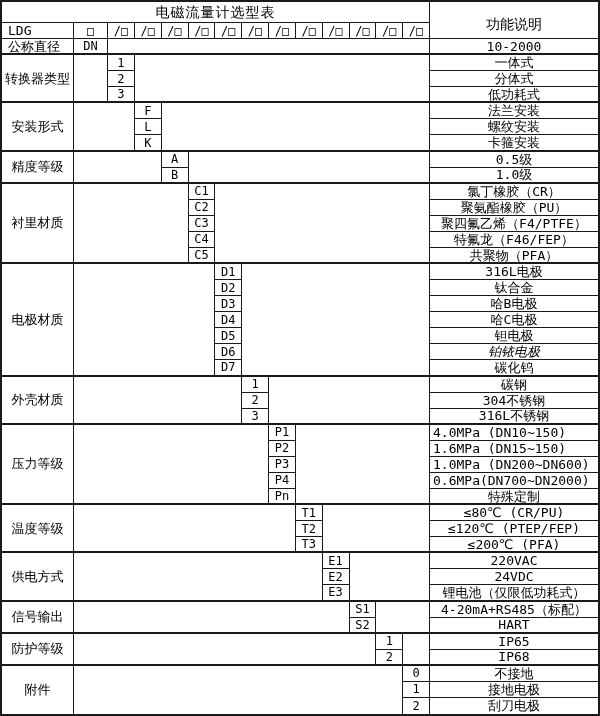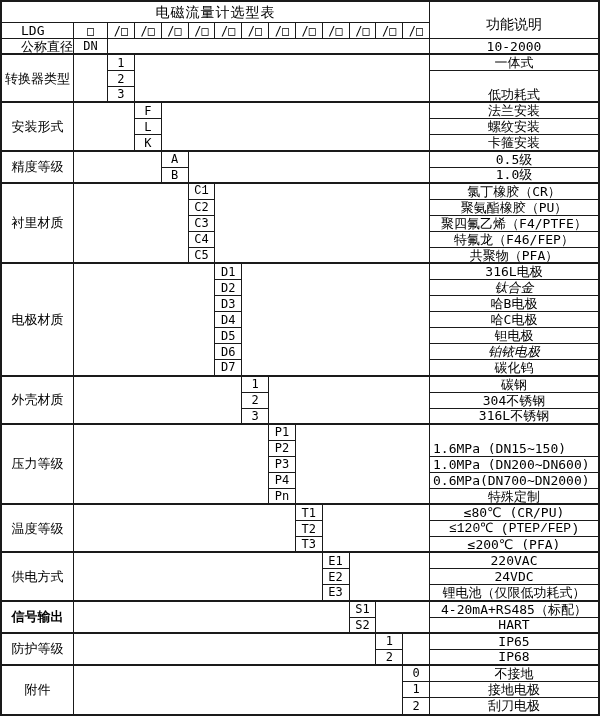--- a/index.html
+++ b/index.html
@@ -23,21 +23,21 @@
     overflow:hidden;white-space:nowrap;
   }
   .thick-b{border-bottom-width:2px;}
   .no-b{border-bottom:none;}
   .no-r{border-right:none;}
   .title{font-size:14px;letter-spacing:1px;}
   .hdr{font-size:14px;}
   .code{font-size:12px;}
   .slot{font-size:12px;}
   .left-al{justify-content:flex-start;padding-left:3px;}
-  .lbl-left{justify-content:flex-start;padding-left:19px;}
+  .lbl-left{justify-content:flex-start;padding-left:6px;}
 </style>
 </head>
 <body>
 
 <div id="app">
     <div class="cell title" style="grid-area: 1 / 1 / 2 / 15;">电磁流量计选型表</div>
     <div class="cell hdr no-r" style="grid-area: 1 / 15 / 3 / 16; margin-top: 8px;">功能说明</div>
     <div class="cell lbl-left" style="grid-area: 2 / 1 / 3 / 2;">LDG</div>
     <div class="cell slot" style="grid-area: 2 / 2 / 3 / 3;">□</div>
     <div class="cell slot" style="grid-area: 2 / 3 / 3 / 4;">/□</div>
@@ -54,20 +54,21 @@
     <div class="cell slot" style="grid-area: 2 / 14 / 3 / 15;">/□</div>
     <div class="cell lbl-left thick-b" style="grid-area: 3 / 1 / 4 / 2;">公称直径</div>
     <div class="cell code thick-b" style="grid-area: 3 / 2 / 4 / 3;">DN</div>
     <div class="cell thick-b" style="grid-area: 3 / 3 / 4 / 15;"></div>
     <div class="cell no-r thick-b" style="grid-area: 3 / 15 / 4 / 16;">10-2000</div>
     <div class="cell thick-b" style="grid-area: 4 / 1 / 7 / 2;">转换器类型</div>
     <div class="cell thick-b" style="grid-area: 4 / 2 / 7 / 3;"></div>
     <div class="cell code " style="grid-area: 4 / 3 / 5 / 4;">1</div>
     <div class="cell no-r " style="grid-area: 4 / 15 / 5 / 16;">一体式</div>
     <div class="cell code " style="grid-area: 5 / 3 / 6 / 4;">2</div>
+    <div class="cell no-r " style="grid-area: 5 / 15 / 6 / 16;">分体式</div>
     <div class="cell code thick-b" style="grid-area: 6 / 3 / 7 / 4;">3</div>
     <div class="cell no-r thick-b" style="grid-area: 6 / 15 / 7 / 16;">低功耗式</div>
     <div class="cell thick-b" style="grid-area: 4 / 4 / 7 / 15;"></div>
     <div class="cell thick-b" style="grid-area: 7 / 1 / 10 / 2;">安装形式</div>
     <div class="cell thick-b" style="grid-area: 7 / 2 / 10 / 4;"></div>
     <div class="cell code " style="grid-area: 7 / 4 / 8 / 5;">F</div>
     <div class="cell no-r " style="grid-area: 7 / 15 / 8 / 16;">法兰安装</div>
     <div class="cell code " style="grid-area: 8 / 4 / 9 / 5;">L</div>
     <div class="cell no-r " style="grid-area: 8 / 15 / 9 / 16;">螺纹安装</div>
     <div class="cell code thick-b" style="grid-area: 9 / 4 / 10 / 5;">K</div>
@@ -75,37 +76,37 @@
     <div class="cell thick-b" style="grid-area: 7 / 5 / 10 / 15;"></div>
     <div class="cell thick-b" style="grid-area: 10 / 1 / 12 / 2;">精度等级</div>
     <div class="cell thick-b" style="grid-area: 10 / 2 / 12 / 5;"></div>
     <div class="cell code " style="grid-area: 10 / 5 / 11 / 6;">A</div>
     <div class="cell no-r " style="grid-area: 10 / 15 / 11 / 16;">0.5级</div>
     <div class="cell code thick-b" style="grid-area: 11 / 5 / 12 / 6;">B</div>
     <div class="cell no-r thick-b" style="grid-area: 11 / 15 / 12 / 16;">1.0级</div>
     <div class="cell thick-b" style="grid-area: 10 / 6 / 12 / 15;"></div>
     <div class="cell thick-b" style="grid-area: 12 / 1 / 17 / 2;">衬里材质</div>
     <div class="cell thick-b" style="grid-area: 12 / 2 / 17 / 6;"></div>
-    <div class="cell code " style="grid-area: 12 / 6 / 13 / 7; font-family: Liberation Mono, monospace;">C1</div>
+    <div class="cell code " style="grid-area: 12 / 6 / 13 / 7;">C1</div>
     <div class="cell no-r " style="grid-area: 12 / 15 / 13 / 16;">氯丁橡胶（CR）</div>
     <div class="cell code " style="grid-area: 13 / 6 / 14 / 7;">C2</div>
     <div class="cell no-r " style="grid-area: 13 / 15 / 14 / 16;">聚氨酯橡胶（PU）</div>
     <div class="cell code " style="grid-area: 14 / 6 / 15 / 7;">C3</div>
     <div class="cell no-r " style="grid-area: 14 / 15 / 15 / 16;">聚四氟乙烯（F4/PTFE）</div>
     <div class="cell code " style="grid-area: 15 / 6 / 16 / 7;">C4</div>
     <div class="cell no-r " style="grid-area: 15 / 15 / 16 / 16;">特氟龙（F46/FEP）</div>
     <div class="cell code thick-b" style="grid-area: 16 / 6 / 17 / 7;">C5</div>
     <div class="cell no-r thick-b" style="grid-area: 16 / 15 / 17 / 16;">共聚物（PFA）</div>
     <div class="cell thick-b" style="grid-area: 12 / 7 / 17 / 15;"></div>
     <div class="cell thick-b" style="grid-area: 17 / 1 / 24 / 2;">电极材质</div>
     <div class="cell thick-b" style="grid-area: 17 / 2 / 24 / 7;"></div>
     <div class="cell code " style="grid-area: 17 / 7 / 18 / 8;">D1</div>
     <div class="cell no-r " style="grid-area: 17 / 15 / 18 / 16;">316L电极</div>
     <div class="cell code " style="grid-area: 18 / 7 / 19 / 8;">D2</div>
-    <div class="cell no-r " style="grid-area: 18 / 15 / 19 / 16; font-style: italic;">钛合金</div>
+    <div class="cell no-r " style="grid-area: 18 / 15 / 19 / 16;">钛合金</div>
     <div class="cell code " style="grid-area: 19 / 7 / 20 / 8;">D3</div>
     <div class="cell no-r " style="grid-area: 19 / 15 / 20 / 16; text-align: center;">哈B电极</div>
     <div class="cell code " style="grid-area: 20 / 7 / 21 / 8;">D4</div>
     <div class="cell no-r " style="grid-area: 20 / 15 / 21 / 16;">哈C电极</div>
     <div class="cell code " style="grid-area: 21 / 7 / 22 / 8;">D5</div>
     <div class="cell no-r " style="grid-area: 21 / 15 / 22 / 16;">钽电极</div>
     <div class="cell code " style="grid-area: 22 / 7 / 23 / 8;">D6</div>
     <div class="cell no-r " style="grid-area: 22 / 15 / 23 / 16; font-style: italic;">铂铱电极</div>
     <div class="cell code thick-b" style="grid-area: 23 / 7 / 24 / 8;">D7</div>
     <div class="cell no-r thick-b" style="grid-area: 23 / 15 / 24 / 16;">碳化钨</div>
@@ -115,48 +116,49 @@
     <div class="cell code " style="grid-area: 24 / 8 / 25 / 9;">1</div>
     <div class="cell no-r " style="grid-area: 24 / 15 / 25 / 16;">碳钢</div>
     <div class="cell code " style="grid-area: 25 / 8 / 26 / 9;">2</div>
     <div class="cell no-r " style="grid-area: 25 / 15 / 26 / 16;">304不锈钢</div>
     <div class="cell code thick-b" style="grid-area: 26 / 8 / 27 / 9;">3</div>
     <div class="cell no-r thick-b" style="grid-area: 26 / 15 / 27 / 16;">316L不锈钢</div>
     <div class="cell thick-b" style="grid-area: 24 / 9 / 27 / 15;"></div>
     <div class="cell thick-b" style="grid-area: 27 / 1 / 32 / 2;">压力等级</div>
     <div class="cell thick-b" style="grid-area: 27 / 2 / 32 / 9;"></div>
     <div class="cell code " style="grid-area: 27 / 9 / 28 / 10;">P1</div>
+    <div class="cell no-r left-al " style="grid-area: 27 / 15 / 28 / 16;">4.0MPa (DN10~150)</div>
     <div class="cell code " style="grid-area: 28 / 9 / 29 / 10;">P2</div>
     <div class="cell no-r left-al " style="grid-area: 28 / 15 / 29 / 16;">1.6MPa (DN15~150)</div>
     <div class="cell code " style="grid-area: 29 / 9 / 30 / 10;">P3</div>
     <div class="cell no-r left-al " style="grid-area: 29 / 15 / 30 / 16;">1.0MPa (DN200~DN600)</div>
     <div class="cell code " style="grid-area: 30 / 9 / 31 / 10;">P4</div>
     <div class="cell no-r left-al " style="grid-area: 30 / 15 / 31 / 16;">0.6MPa(DN700~DN2000)</div>
     <div class="cell code thick-b" style="grid-area: 31 / 9 / 32 / 10;">Pn</div>
     <div class="cell no-r thick-b" style="grid-area: 31 / 15 / 32 / 16;">特殊定制</div>
     <div class="cell thick-b" style="grid-area: 27 / 10 / 32 / 15;"></div>
     <div class="cell thick-b" style="grid-area: 32 / 1 / 35 / 2;">温度等级</div>
     <div class="cell thick-b" style="grid-area: 32 / 2 / 35 / 10;"></div>
     <div class="cell code " style="grid-area: 32 / 10 / 33 / 11;">T1</div>
     <div class="cell no-r " style="grid-area: 32 / 15 / 33 / 16;">≤80℃ (CR/PU)</div>
     <div class="cell code " style="grid-area: 33 / 10 / 34 / 11;">T2</div>
-    <div class="cell no-r " style="grid-area: 33 / 15 / 34 / 16; font-family: Liberation Mono, monospace;">≤120℃ (PTEP/FEP)</div>
+    <div class="cell no-r " style="grid-area: 33 / 15 / 34 / 16;">≤120℃ (PTEP/FEP)</div>
     <div class="cell code thick-b" style="grid-area: 34 / 10 / 35 / 11;">T3</div>
     <div class="cell no-r thick-b" style="grid-area: 34 / 15 / 35 / 16;">≤200℃ (PFA)</div>
     <div class="cell thick-b" style="grid-area: 32 / 11 / 35 / 15;"></div>
     <div class="cell thick-b" style="grid-area: 35 / 1 / 38 / 2;">供电方式</div>
     <div class="cell thick-b" style="grid-area: 35 / 2 / 38 / 11;"></div>
     <div class="cell code " style="grid-area: 35 / 11 / 36 / 12;">E1</div>
     <div class="cell no-r " style="grid-area: 35 / 15 / 36 / 16;">220VAC</div>
     <div class="cell code " style="grid-area: 36 / 11 / 37 / 12;">E2</div>
     <div class="cell no-r " style="grid-area: 36 / 15 / 37 / 16;">24VDC</div>
     <div class="cell code thick-b" style="grid-area: 37 / 11 / 38 / 12;">E3</div>
     <div class="cell no-r thick-b" style="grid-area: 37 / 15 / 38 / 16;">锂电池（仅限低功耗式）</div>
     <div class="cell thick-b" style="grid-area: 35 / 12 / 38 / 15;"></div>
-    <div class="cell thick-b" style="grid-area: 38 / 1 / 40 / 2; font-weight: bold;">信号输出</div>
+    <div class="cell thick-b" style="grid-area: 38 / 1 / 40 / 2;">信号输出</div>
     <div class="cell thick-b" style="grid-area: 38 / 2 / 40 / 12;"></div>
     <div class="cell code " style="grid-area: 38 / 12 / 39 / 13;">S1</div>
     <div class="cell no-r " style="grid-area: 38 / 15 / 39 / 16;">4-20mA+RS485（标配）</div>
     <div class="cell code thick-b" style="grid-area: 39 / 12 / 40 / 13;">S2</div>
     <div class="cell no-r thick-b" style="grid-area: 39 / 15 / 40 / 16;">HART</div>
     <div class="cell thick-b" style="grid-area: 38 / 13 / 40 / 15;"></div>
     <div class="cell thick-b" style="grid-area: 40 / 1 / 42 / 2;">防护等级</div>
     <div class="cell thick-b" style="grid-area: 40 / 2 / 42 / 13;"></div>
     <div class="cell code " style="grid-area: 40 / 13 / 41 / 14;">1</div>
     <div class="cell no-r " style="grid-area: 40 / 15 / 41 / 16;">IP65</div>

